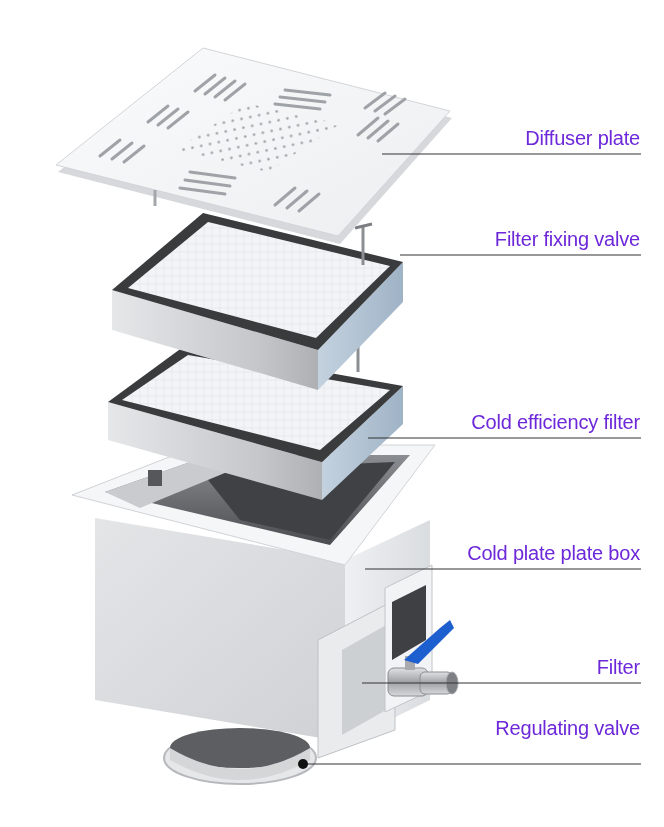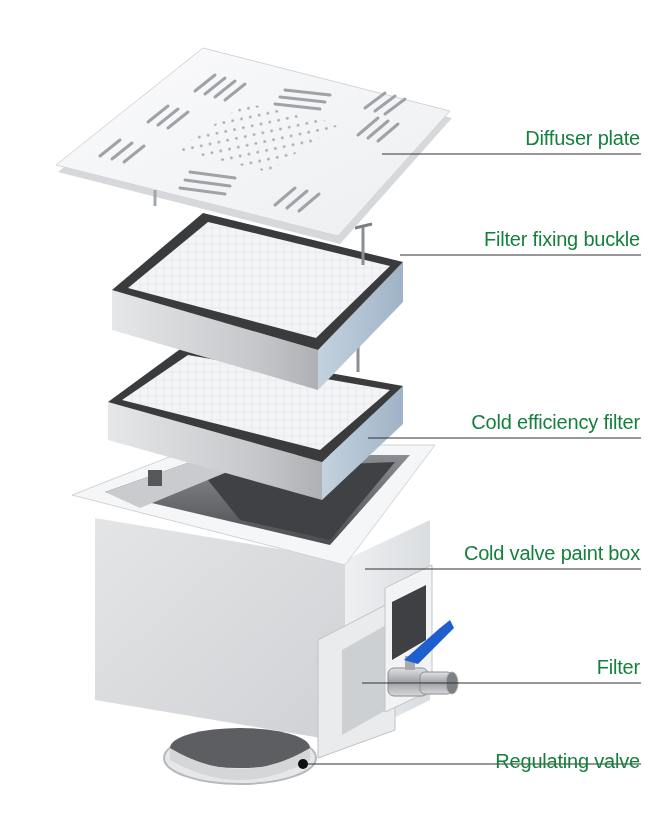--- a/index.html
+++ b/index.html
@@ -1,18 +1,18 @@
 <!DOCTYPE html>
 <html><head>
 <meta charset="utf-8">
 <style>
   html,body{margin:0;padding:0;background:#ffffff;}
   body{width:664px;height:827px;position:relative;overflow:hidden;font-family:"Liberation Sans","DejaVu Sans",sans-serif;}
   #art{position:absolute;left:0;top:0;width:664px;height:827px;}
-  .label{position:absolute;right:24px;font-size:20px;color:#15803d;text-align:right;white-space:nowrap;letter-spacing:-0.2px;}
+  .label{position:absolute;right:24px;font-size:20px;color:#6d28d9;text-align:right;white-space:nowrap;letter-spacing:-0.2px;}
 </style>
 </head>
 <body>
 
 <svg id="art" viewBox="0 0 664 827" xmlns="http://www.w3.org/2000/svg">
   <defs>
     <linearGradient id="plateTop" x1="0" y1="0" x2="1" y2="1">
       <stop offset="0" stop-color="#fbfbfc"></stop>
         <stop offset="1" stop-color="#eceef0"></stop>
     </linearGradient>
@@ -134,17 +134,17 @@
     <line x1="400" y1="255" x2="641" y2="255"></line>
     <line x1="368" y1="438" x2="641" y2="438"></line>
     <line x1="365" y1="569" x2="641" y2="569"></line>
     <line x1="362" y1="683" x2="641" y2="683"></line>
     <line x1="300" y1="764" x2="641" y2="764"></line>
   </g>
   <circle cx="303" cy="764" r="5" fill="#111"></circle>
 </svg>
 
 <div class="label" style="top:127px">Diffuser plate</div>
-<div class="label" style="top:228px">Filter fixing buckle</div>
+<div class="label" style="top:228px">Filter fixing valve</div>
 <div class="label" style="top:411px">Cold efficiency filter</div>
-<div class="label" style="top:542px">Cold valve paint box</div>
+<div class="label" style="top:542px">Cold plate plate box</div>
 <div class="label" style="top:656px">Filter</div>
-<div class="label" style="top:750px">Regulating valve</div>
+<div class="label" style="top:717px">Regulating valve</div>
 
 </body></html>

